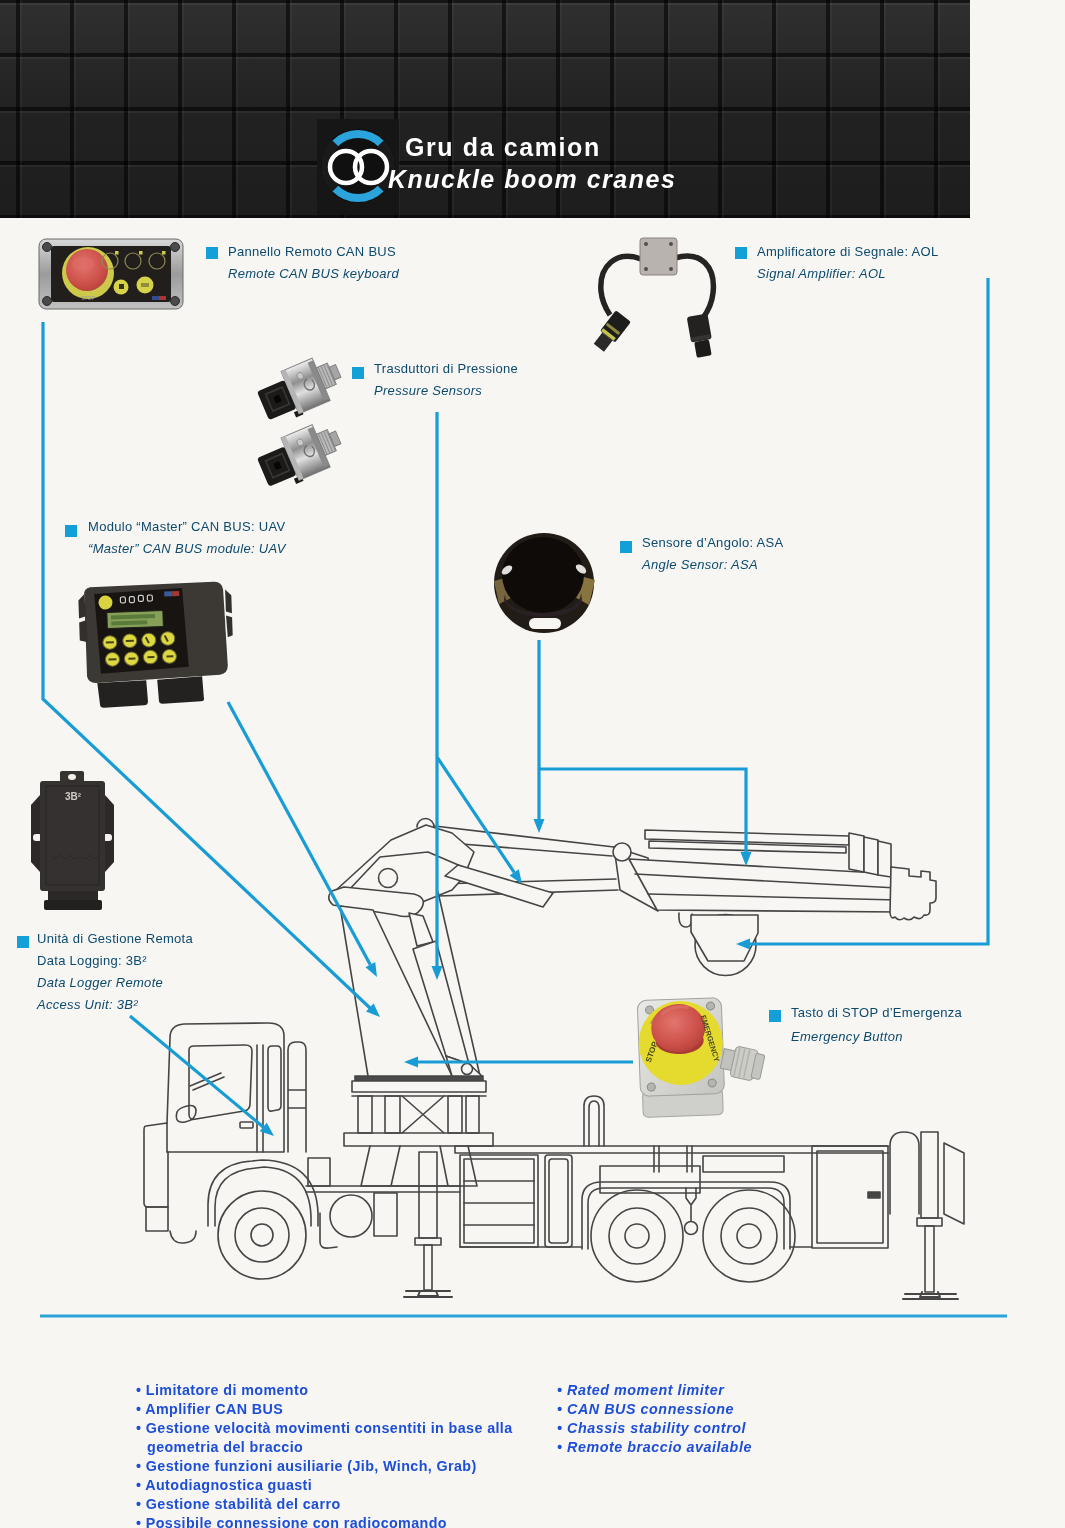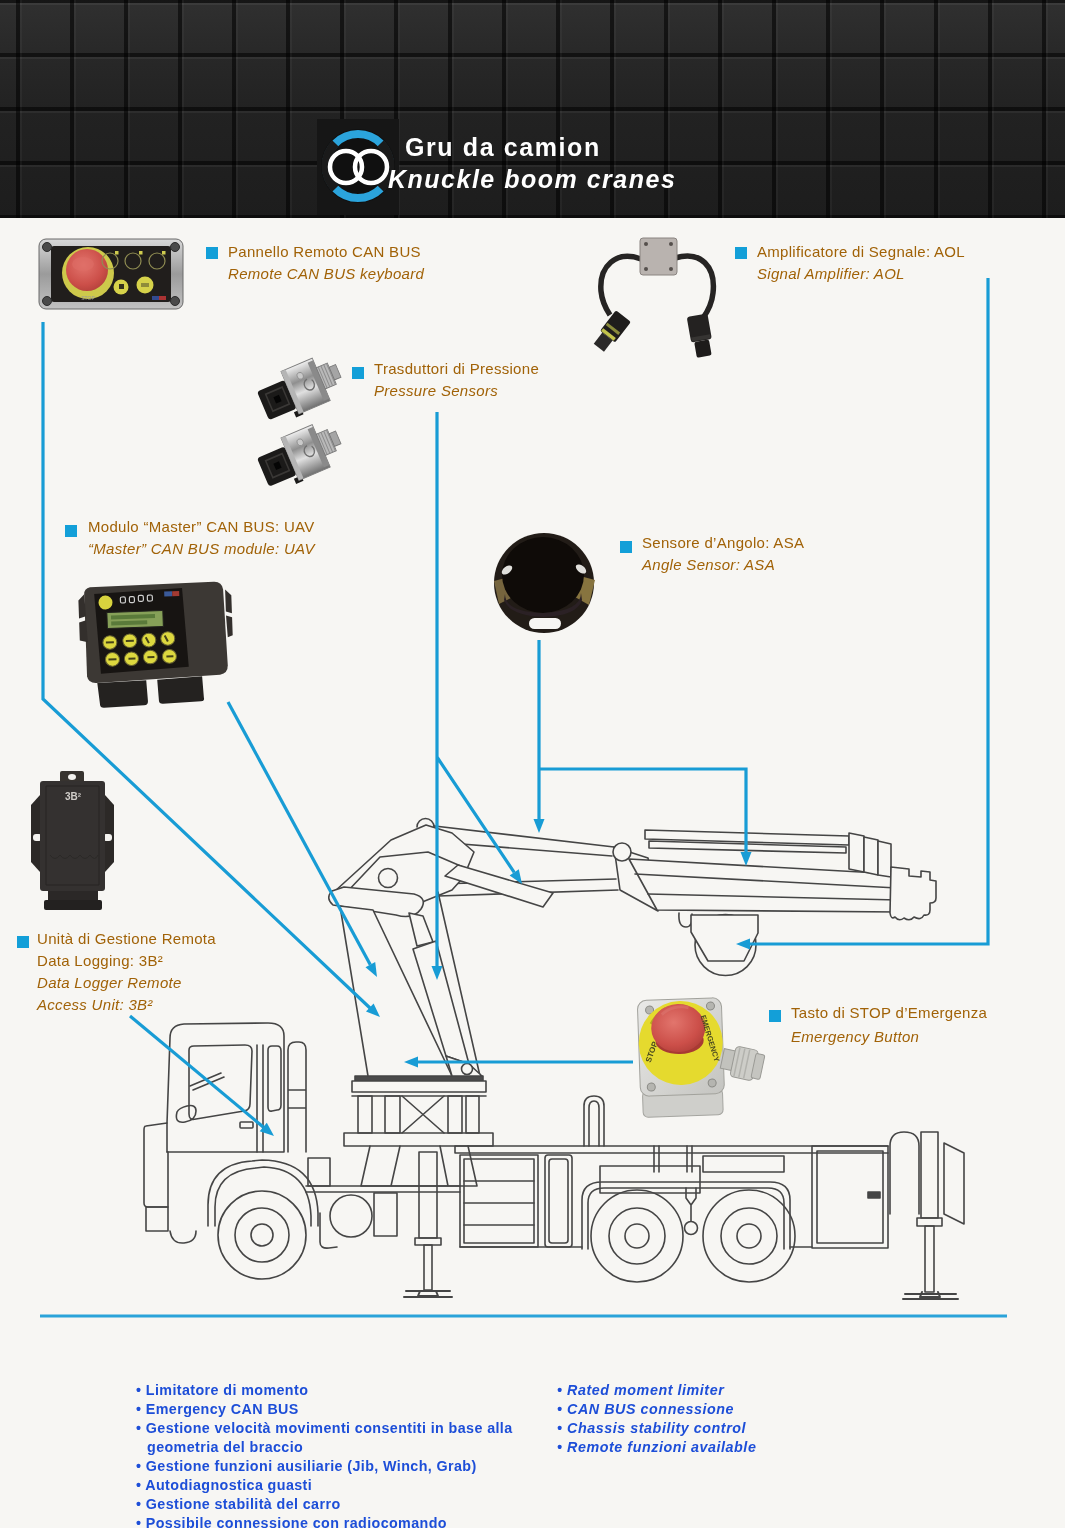--- a/index.html
+++ b/index.html
@@ -1,29 +1,29 @@
 <!DOCTYPE html>
 <html><head>
 <meta charset="utf-8">
 <style>
 html,body{margin:0;padding:0;}
 body{width:1065px;height:1528px;position:relative;background:#f7f6f3;
   font-family:"Liberation Sans",sans-serif;overflow:hidden;}
-#hdr{position:absolute;left:0;top:0;width:1065px;height:218px;
+#hdr{position:absolute;left:0;top:0;width:970px;height:218px;
   background-color:#222;
   background-image:
     repeating-linear-gradient(90deg, rgba(0,0,0,0.55) 0px, rgba(0,0,0,0.55) 4px, rgba(255,255,255,0.035) 4px, rgba(255,255,255,0.035) 6px, rgba(255,255,255,0) 6px, rgba(255,255,255,0) 54px),
     repeating-linear-gradient(180deg, rgba(0,0,0,0.55) 0px, rgba(0,0,0,0.55) 4px, rgba(255,255,255,0.05) 4px, rgba(255,255,255,0.05) 6px, rgba(255,255,255,0) 6px, rgba(255,255,255,0) 54px),
     linear-gradient(180deg,#303030 0px,#282828 55px,#222222 110px,#1d1d1d 218px);
   background-position:16px 0, 0 -1px, 0 0;
 }
 #hdr .logopatch{position:absolute;left:317px;top:119px;width:82px;height:96px;background:#161616;}
 #t1{position:absolute;left:405px;top:133px;color:#fff;font-size:25px;font-weight:bold;letter-spacing:1.6px;}
 #t2{position:absolute;left:388px;top:165px;color:#fff;font-size:25px;font-weight:bold;font-style:italic;letter-spacing:1.5px;}
-.lbl{position:absolute;font-size:15px;line-height:21.5px;letter-spacing:0.3px;color:#a16207;white-space:nowrap;}
+.lbl{position:absolute;font-size:13px;line-height:21.5px;letter-spacing:0.3px;color:#0c4a6e;white-space:nowrap;}
 .lbl i{font-style:italic;}
 .sq{position:absolute;width:11.5px;height:11.5px;background:#139fd8;}
 .blist{position:absolute;font-size:14.3px;line-height:19px;letter-spacing:0.4px;font-weight:bold;color:#1d4ed8;margin-top:33px;}
 .blist div{padding-left:11px;text-indent:-11px;white-space:nowrap;}
 .blist.en{font-style:italic;letter-spacing:0.55px;}
 
 #page-svg{position:absolute;left:0;top:0;}
 </style>
 </head>
 <body>
@@ -369,26 +369,26 @@
 <div class="lbl" style="left:642px;top:532px">Sensore d’Angolo: ASA<br><i>Angle Sensor: ASA</i></div>
 
 <div class="sq" style="left:17px;top:936px"></div>
 <div class="lbl" style="left:37px;top:928px;line-height:22px">Unità di Gestione Remota<br>Data Logging: 3B²<br><i>Data Logger Remote</i><br><i>Access Unit: 3B²</i></div>
 
 <div class="sq" style="left:769px;top:1010px"></div>
 <div class="lbl" style="left:791px;top:1001px;line-height:24px">Tasto di STOP d’Emergenza<br><i>Emergency Button</i></div>
 
 <div class="blist" style="left:136px;top:1348px;width:480px">
   <div>• Limitatore di momento</div>
-  <div>• Emergency CAN BUS</div>
+  <div>• Amplifier CAN BUS</div>
   <div>• Gestione velocità movimenti consentiti in base alla<br>geometria del braccio</div>
   <div>• Gestione funzioni ausiliarie (Jib, Winch, Grab)</div>
   <div>• Autodiagnostica guasti</div>
   <div>• Gestione stabilità del carro</div>
   <div>• Possibile connessione con radiocomando</div>
 </div>
 
 <div class="blist en" style="left:557px;top:1348px;width:460px">
   <div>• Rated moment limiter</div>
   <div>• CAN BUS connessione</div>
   <div>• Chassis stability control</div>
-  <div>• Remote funzioni available</div>
+  <div>• Remote braccio available</div>
 </div>
 
 </body></html>

